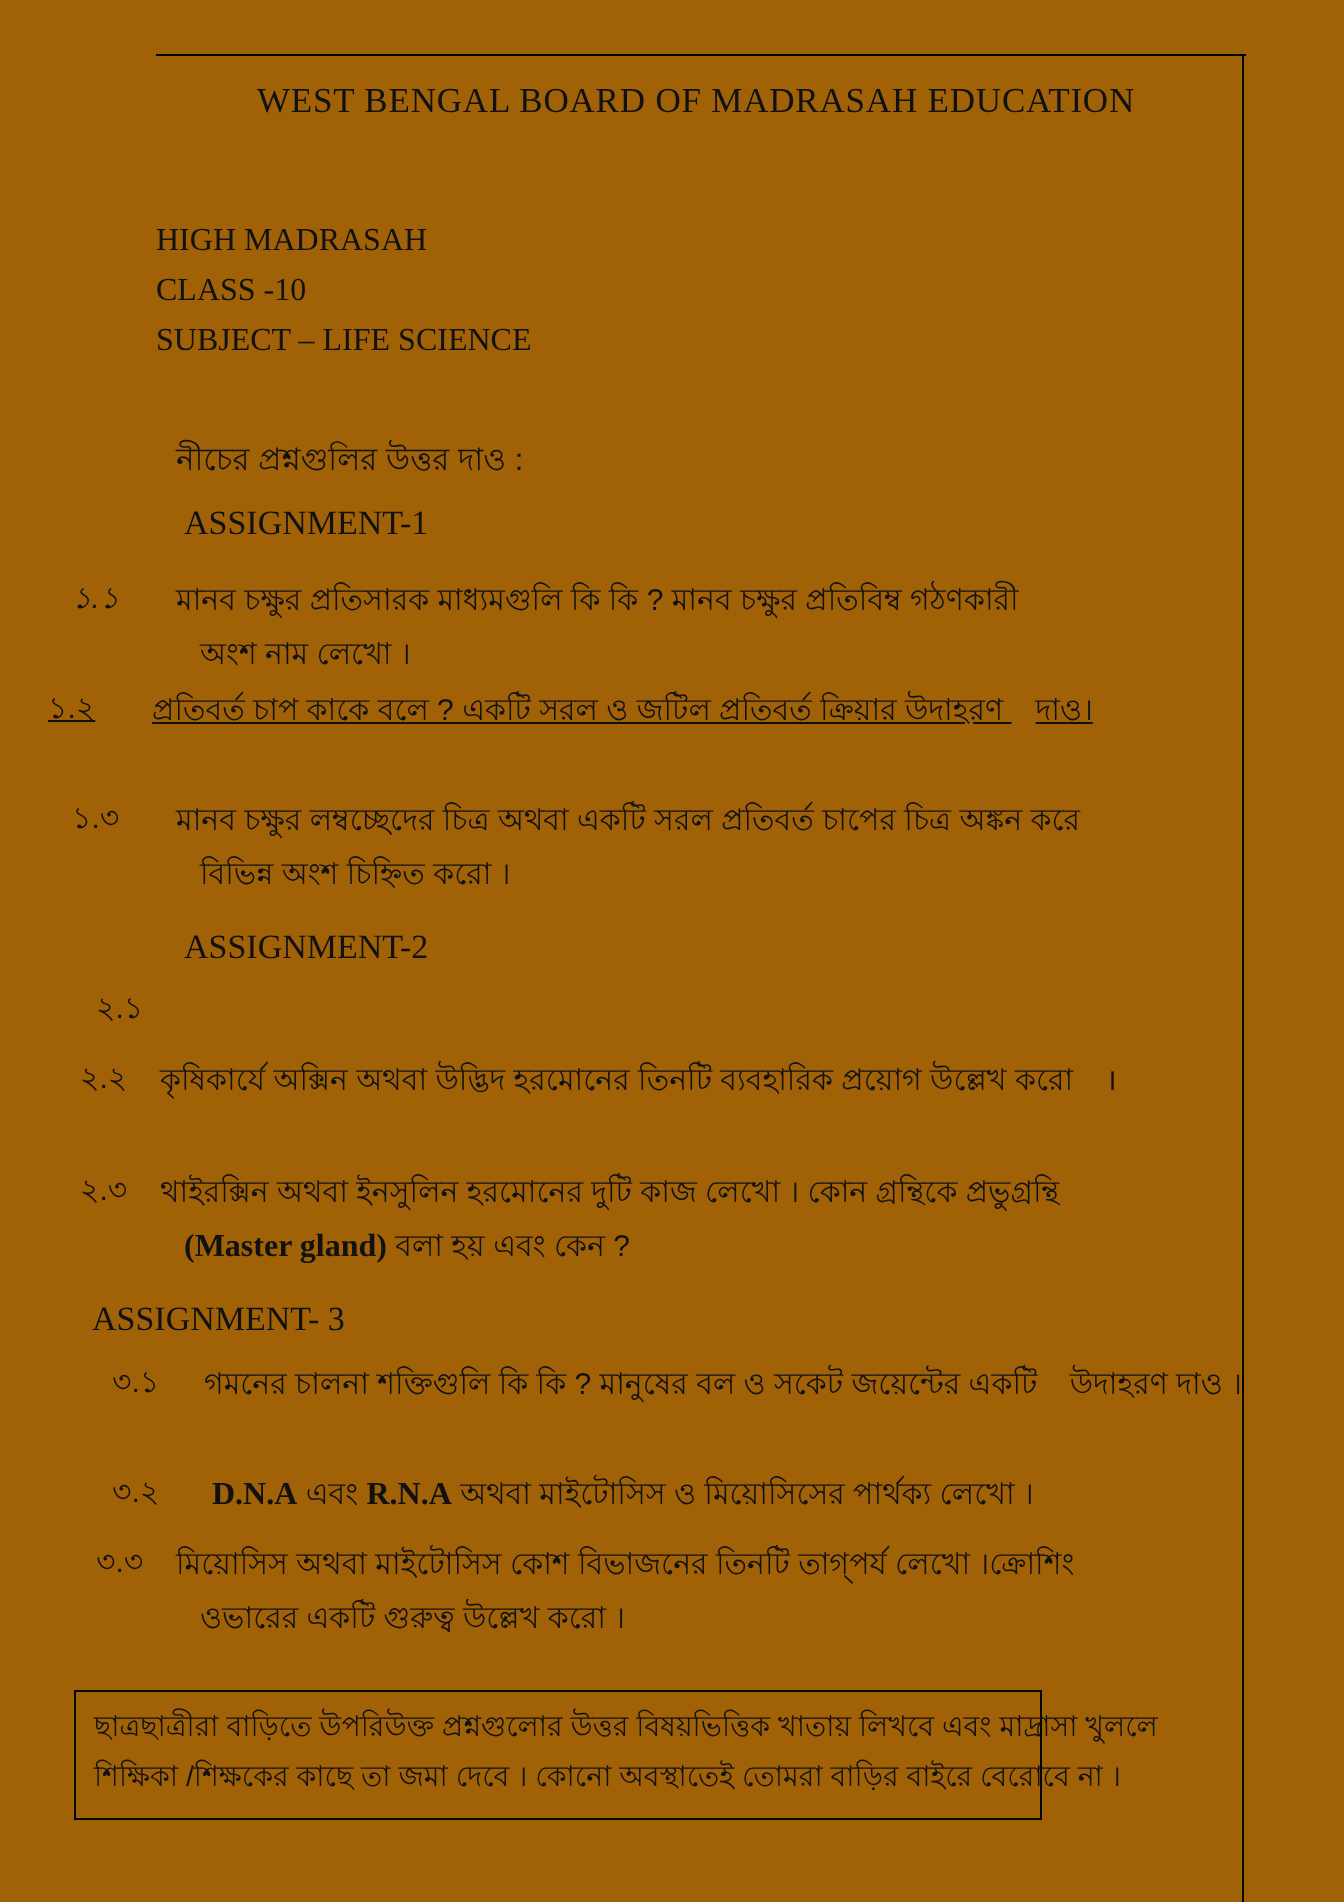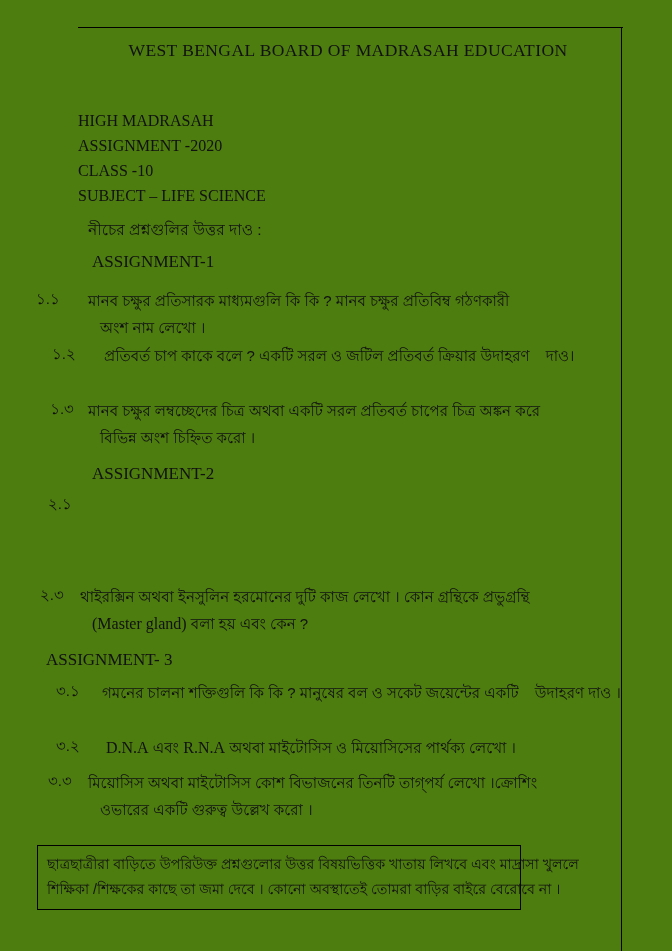--- a/index.html
+++ b/index.html
@@ -4,21 +4,21 @@
 <style>
   html, body {
     margin: 0;
     padding: 0;
     background: #ffffff;
   }
   #page {
     position: relative;
     width: 672px;
     height: 951px;
-    background: #4d7c0f;
+    background: #a16207;
     overflow: hidden;
     font-family: "Liberation Serif", "DejaVu Serif", serif;
     color: #111111;
   }
   
   #top-rule {
     position: absolute;
     left: 78px;
     top: 27px;
     width: 545px;
@@ -100,29 +100,30 @@
   .q .body {
     font-family: "Liberation Sans", "DejaVu Sans", sans-serif;
     font-size: 15px;
     line-height: 27px;
   }
   .q .body .ln { white-space: nowrap; }
   .q .body .ln.indent { padding-left: 12px; }
   .latin {
     font-family: "Liberation Serif", "DejaVu Serif", serif;
     font-size: 16px;
+    font-weight: bold;
   }
 
   
   #q11 { left: 36px; top: 287px; }
-  #q11 .num { width: 52px; }
-  #q12 { left: 52px; top: 342px; }
+  #q11 .num { width: 52px; font-style: italic; }
+  #q12 { left: 24px; top: 342px; text-decoration: underline; }
   #q12 .num { width: 52px; }
   #q13 { left: 36px; top: 397px; }
-  #q13 .num { width: 52px; text-align: center; }
+  #q13 .num { width: 52px; }
 
   #q21 { left: 48px; top: 492px; flex-direction: column; }
   #q21 .num { width: 46px; }
   #q22 { left: 40px; top: 527px; }
   #q22 .num { width: 40px; }
   #q23 { left: 40px; top: 583px; }
   #q23 .num { width: 40px; }
 
   #q31 { left: 56px; top: 679px; }
   #q31 .num { width: 46px; }
@@ -154,21 +155,20 @@
 
   <div id="top-rule"></div>
   <div id="right-rule"></div>
 
   <div class="content">
 
     <div class="board-title">WEST BENGAL BOARD OF MADRASAH EDUCATION</div>
 
     <div class="center-block">
       <div>HIGH MADRASAH</div>
-      <div>ASSIGNMENT -2020</div>
       <div>CLASS -10</div>
       <div>SUBJECT –  LIFE SCIENCE</div>
     </div>
 
     <div class="instruction bn">নীচের প্রশ্নগুলির উত্তর দাও :</div>
 
     <div class="assign-head" id="assign1">ASSIGNMENT-1</div>
 
     <div class="q" id="q11">
       <div class="num">১.১</div>
@@ -193,20 +193,27 @@
         <span class="ln indent">বিভিন্ন অংশ চিহ্নিত করো  ।</span>
       </div>
     </div>
 
     <div class="assign-head" id="assign2">ASSIGNMENT-2</div>
 
     <div class="q" id="q21">
       <div class="num">২.১</div>
     </div>
 
+    <div class="q" id="q22">
+      <div class="num">২.২</div>
+      <div class="body">
+        <span class="ln">কৃষিকার্যে অক্সিন অথবা উদ্ভিদ হরমোনের তিনটি ব্যবহারিক প্রয়োগ উল্লেখ করো</span>
+        <span class="ln indent">।</span>
+      </div>
+    </div>
 
     <div class="q" id="q23">
       <div class="num">২.৩</div>
       <div class="body">
         <span class="ln">থাইরক্সিন অথবা ইনসুলিন হরমোনের দুটি কাজ  লেখো  । কোন গ্রন্থিকে প্রভুগ্রন্থি</span>
         <span class="ln indent"><span class="latin">(Master gland)</span><span> বলা হয় এবং কেন ?</span></span>
       </div>
     </div>
 
     <div class="assign-head" id="assign3">ASSIGNMENT- 3</div>

